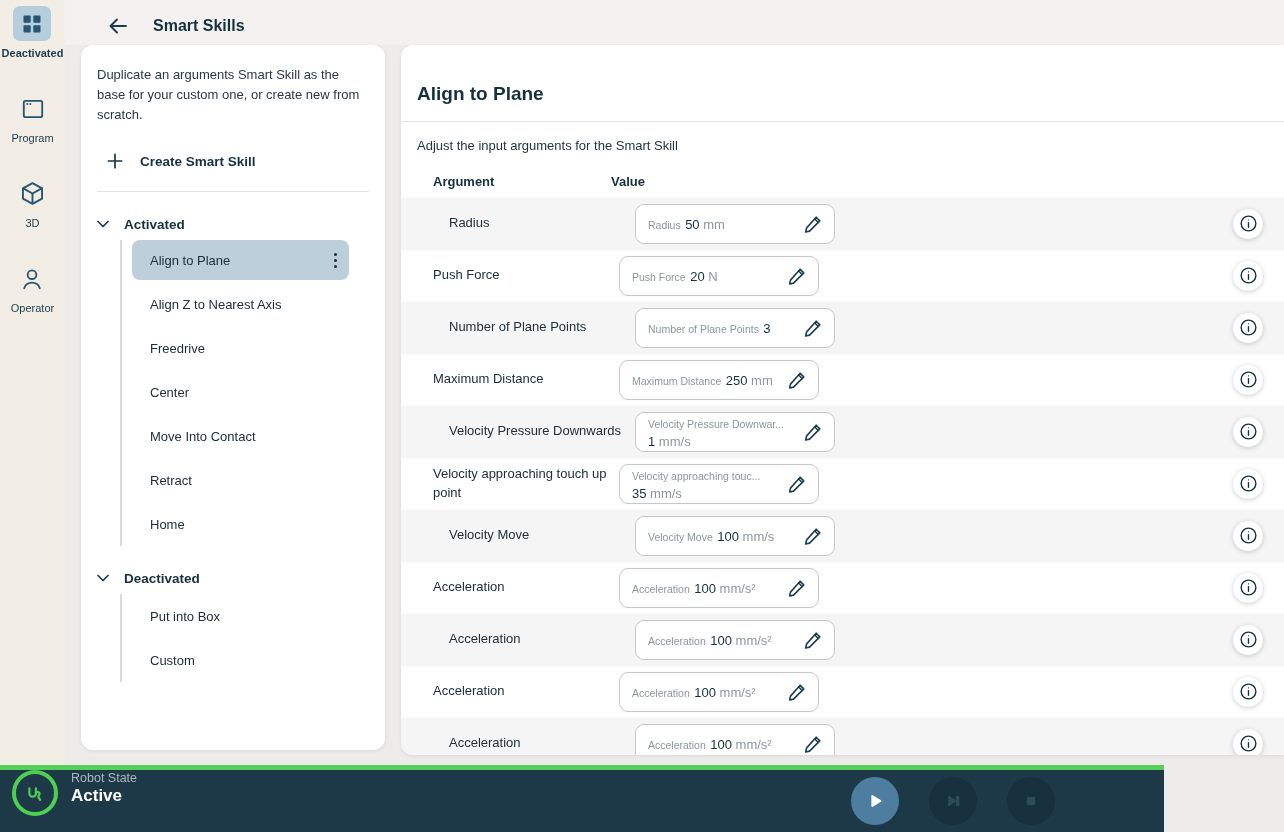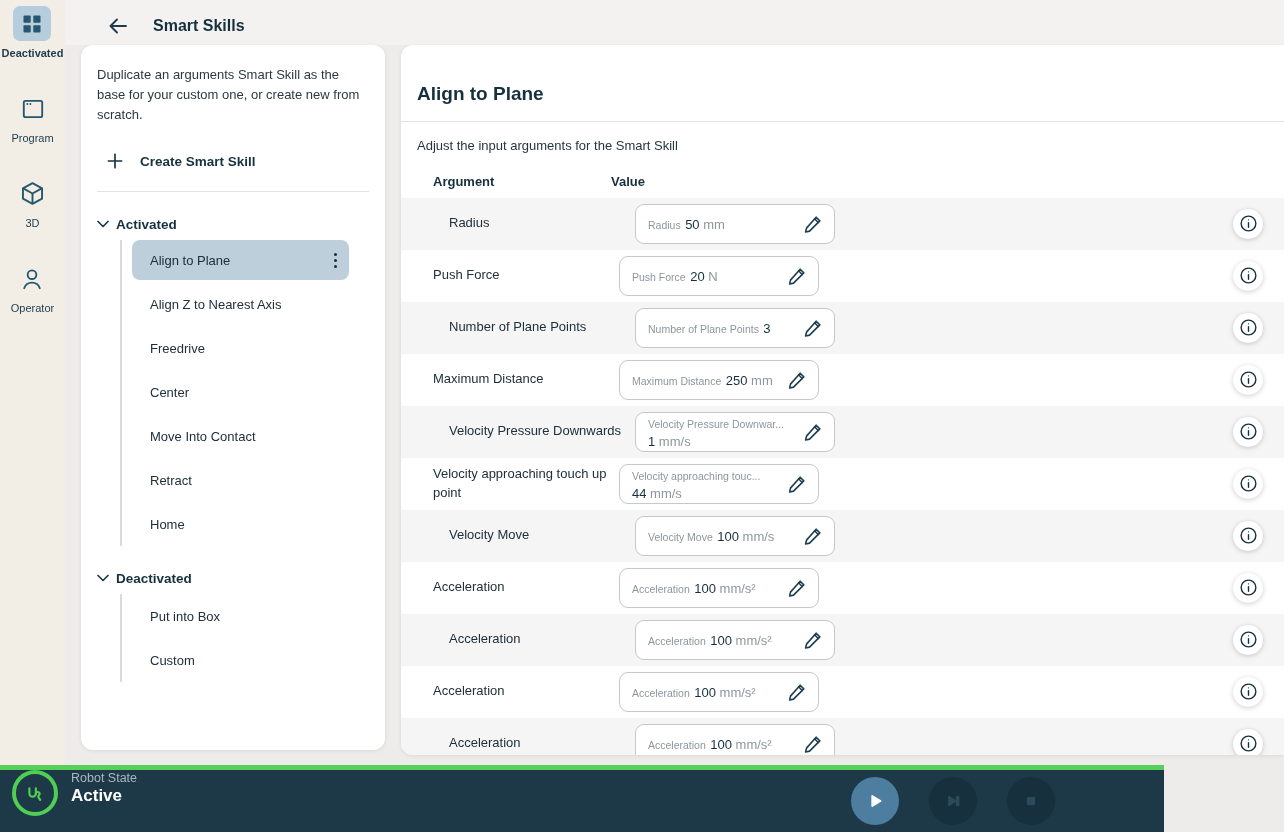--- a/index.html
+++ b/index.html
@@ -51,21 +51,21 @@
 
   
   .sidebar-desc{margin:20px 16px 0;font-size:13px;line-height:1.55;color:#2a3942;}
   .create-row{
     display:flex;align-items:center;gap:15px;margin:20px 16px 0;padding:6px 8px;
     color:#16323f;font-weight:bold;font-size:13.5px;cursor:pointer;
   }
   .create-row .plus-icon{color:#16323f;}
   .sidebar-divider{border:none;border-top:1px solid #e3e3e3;margin:14px 16px 0;}
   .tree-group-header{
-    display:flex;align-items:center;gap:5px;margin:24px 0 0 14px;
+    display:flex;align-items:center;gap:13px;margin:24px 0 0 14px;
     font-size:13.5px;font-weight:bold;color:#16303d;cursor:pointer;
   }
   .chevron{color:#1d3b4d;}
   .tree-items{margin:8px 0 0 39px;border-left:2px solid #dadada;padding-left:10px;}
   .tree-item{
     height:44px;display:flex;align-items:center;padding:0 8px 0 18px;width:217px;
     box-sizing:border-box;border-radius:8px;font-size:13px;color:#20303b;cursor:pointer;
   }
   .tree-item.selected{background:#bccfda;height:40px;margin:2px 0;}
   .kebab{margin-left:auto;display:flex;flex-direction:column;gap:3px;padding:4px;cursor:pointer;}
@@ -392,21 +392,21 @@
         </svg>
       </span>
     </button>
   </div>
 
   <div class="arg-row">
     <span class="arg-name">Velocity approaching touch up point</span>
     <div class="value-field">
       <span class="field-text">
         <span class="field-label">Velocity approaching touc...</span>
-        <span class="field-value-line"><b style="font-weight:normal">44</b> <span class="unit">mm/s</span></span>
+        <span class="field-value-line"><b style="font-weight:normal">35</b> <span class="unit">mm/s</span></span>
       </span>
       <span class="pencil">
         <svg width="21" height="21" viewBox="0 0 24 24" fill="none" stroke="currentColor" stroke-width="1.8" stroke-linecap="round" stroke-linejoin="round">
           <path d="M15 4.8 l4.2 4.2 L7.5 20.7 3 21.7 4 17.3 Z"></path>
           <path d="M13.2 6.6 l4.2 4.2"></path>
         </svg>
       </span>
     </div>
     <button class="info-btn">
       <span>

